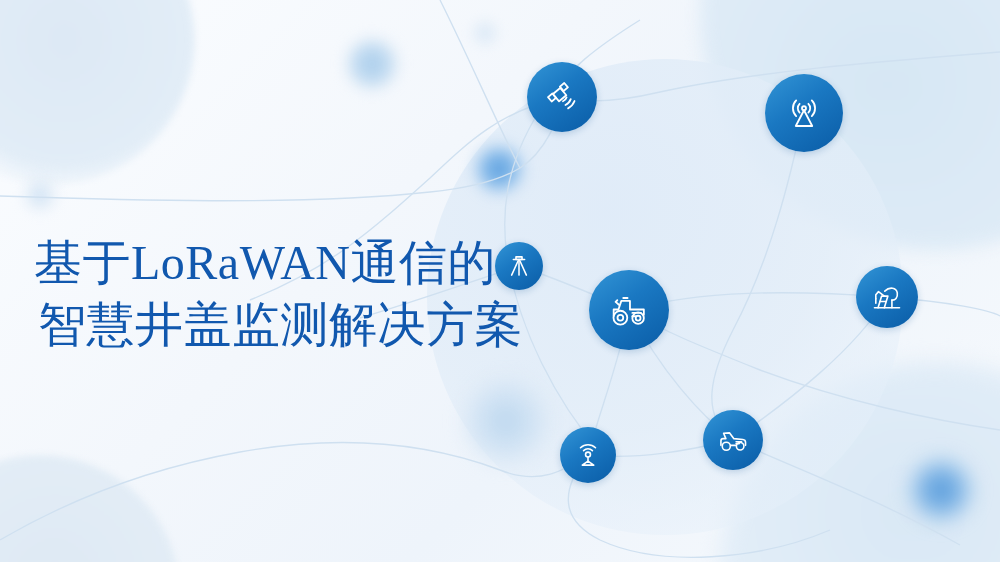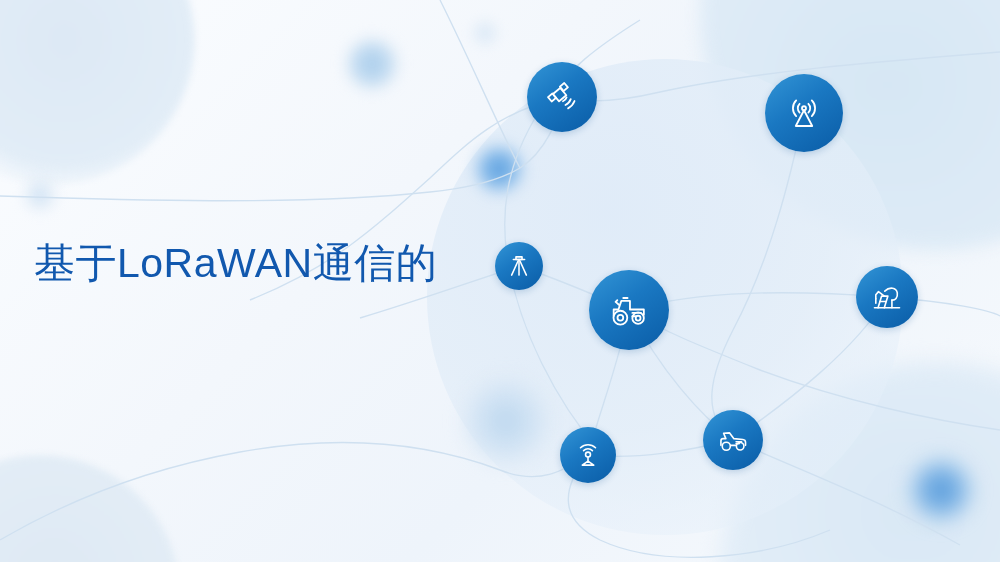--- a/index.html
+++ b/index.html
@@ -86,22 +86,22 @@
 
   
   .title-block {
     position: absolute;
     left: 34px;
     top: 232px;
     width: 520px;
   }
   .title-line {
     color: #1158ae;
-    font-family: Liberation Sans, sans-serif;
-    font-size: 41px;
+    font-family: Liberation Serif, serif;
+    font-size: 48px;
     line-height: 62px;
     letter-spacing: 0.5px;
     white-space: nowrap;
   }
   .title-line.second {
     padding-left: 4px;
   }
 
   
   .node {
@@ -160,20 +160,21 @@
       <path d="M733,440 C790,400 855,350 887,297"></path>
       <path d="M0,540 C60,505 140,470 240,452 C330,436 420,440 500,470"></path>
       <path d="M500,470 C540,486 565,470 588,455"></path>
       <path d="M440,0 C470,60 500,130 520,168"></path>
       <path d="M1000,430 C930,420 840,400 760,370 C700,346 660,330 629,310"></path>
     </g>
   </svg>
 
   <div class="title-block">
     <div class="title-line">基于LoRaWAN通信的</div>
+    <div class="title-line second">智慧井盖监测解决方案</div>
   </div>
 
   <div class="node" style="left:562px;top:97px;width:70px;height:70px;margin-left:-35px;margin-top:-35px;">
     <span>
       <svg width="38" height="38" viewBox="0 0 40 40" stroke-width="1.9">
         <rect x="12.5" y="12.5" width="10" height="10" transform="rotate(-40 17.5 17.5)"></rect>
         <rect x="19" y="6.5" width="6" height="6" transform="rotate(-40 22 9.5)"></rect>
         <rect x="6.5" y="17.5" width="6" height="6" transform="rotate(-40 9.5 20.5)"></rect>
         <path d="M21 24.5 A6.5 6.5 0 0 0 24.8 20.4"></path>
         <path d="M23.6 28.4 A11 11 0 0 0 29.2 22.2"></path>

